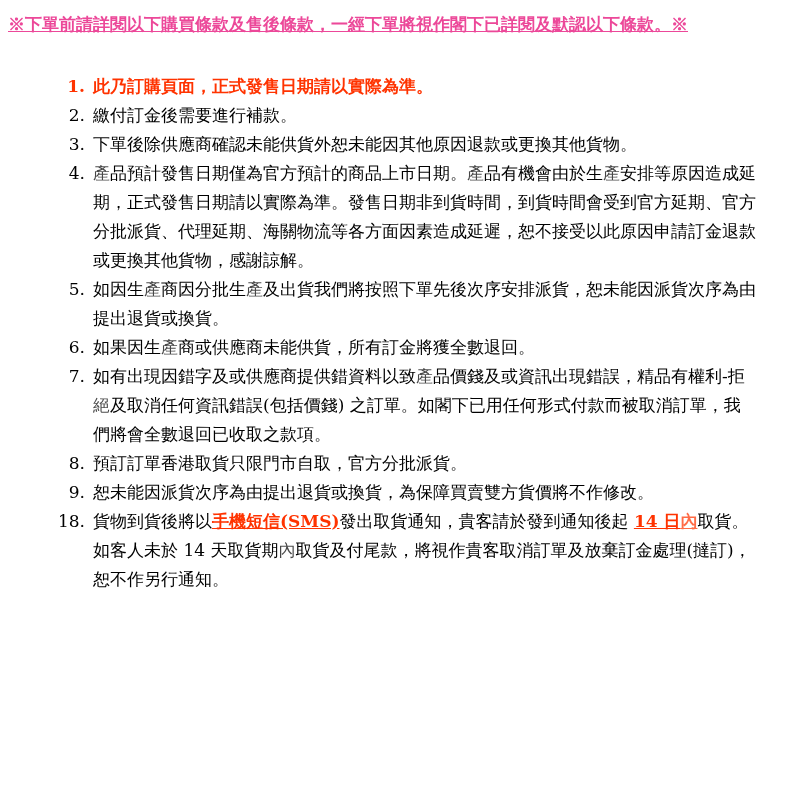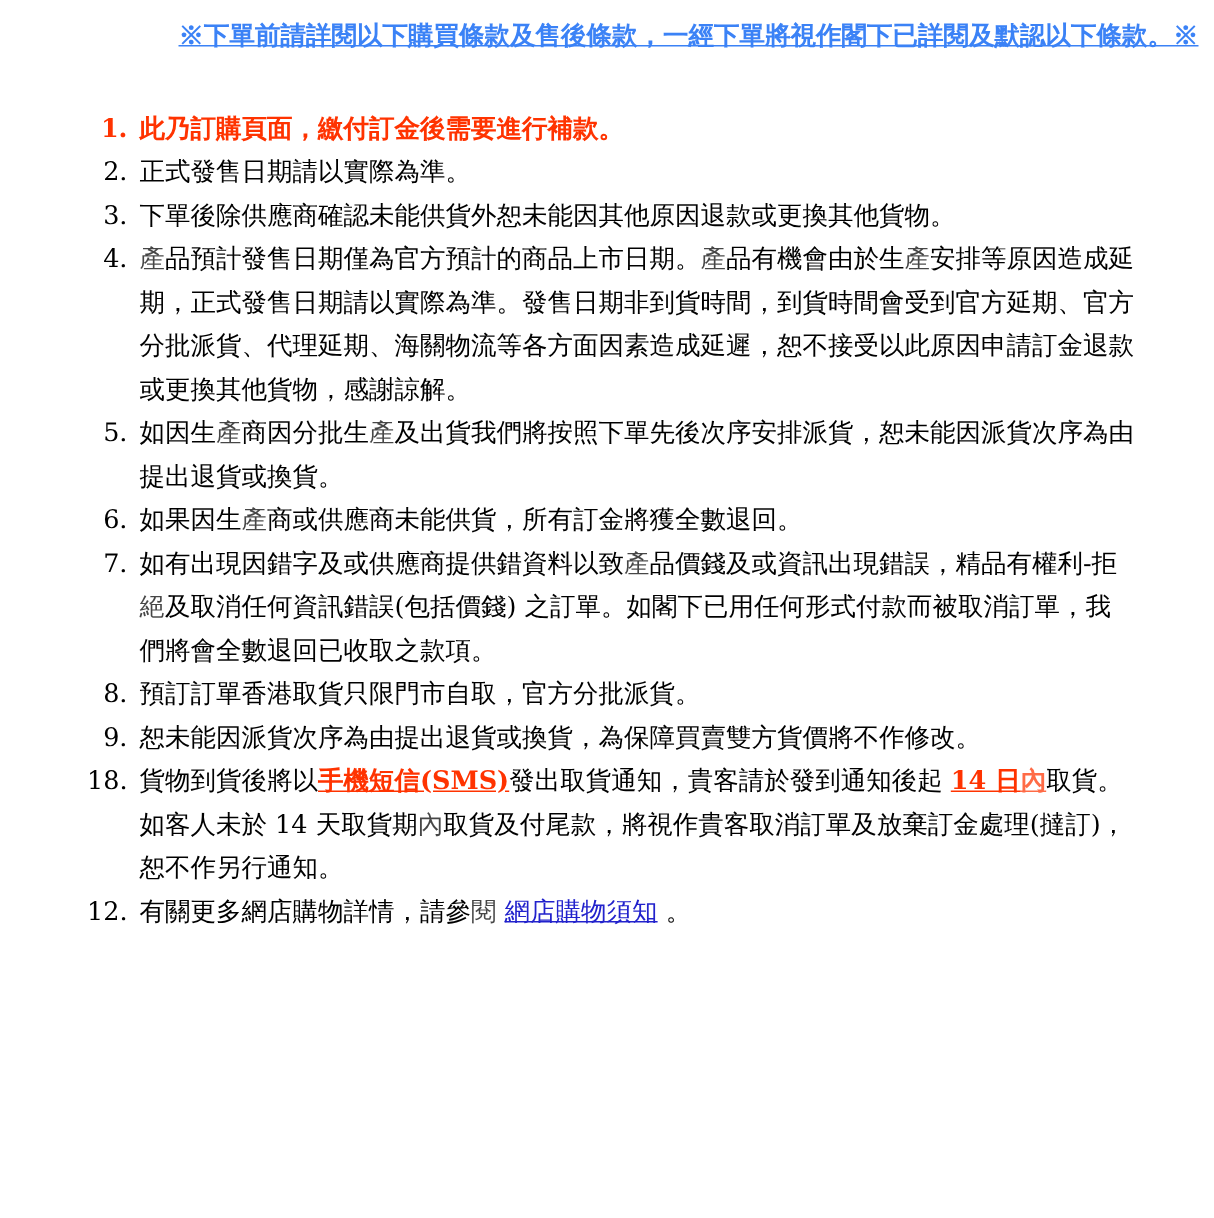--- a/index.html
+++ b/index.html
@@ -12,25 +12,24 @@
     height: 812px;
     box-sizing: border-box;
     padding: 12px 10px 0 8px;
     overflow: hidden;
     color: #000000;
     font-family: "DejaVu Serif", "Liberation Serif", serif;
     font-size: 17px;
   }
   .header-note {
     margin: 0;
-    color: #3b82f6;
+    color: #ec4899;
     font-weight: bold;
     text-decoration: underline;
     line-height: 24px;
-    text-align: right;
   }
   .section-title {
     margin: 30px 0 0 0;
     font-weight: bold;
     text-decoration: underline;
     line-height: 22px;
   }
   ol.terms {
     list-style: none;
     margin: 36px 0 0 0;
@@ -74,25 +73,25 @@
 </head>
 <body>
 
 <div class="page">
   <p class="header-note">※下單前請詳閱以下購買條款及售後條款，一經下單將視作閣下已詳閱及默認以下條款。※</p>
 
 
   <ol class="terms" id="terms-list">
       <li class="red-bold">
         <span class="num">1.</span>
-        <span class="content">此乃訂購頁面，繳付訂金後需要進行補款。</span>
+        <span class="content">此乃訂購頁面，正式發售日期請以實際為準。</span>
       </li>
       <li>
         <span class="num">2.</span>
-        <span class="content">正式發售日期請以實際為準。</span>
+        <span class="content">繳付訂金後需要進行補款。</span>
       </li>
       <li>
         <span class="num">3.</span>
         <span class="content">下單後除供應商確認未能供貨外恕未能因其他原因退款或更換其他貨物。</span>
       </li>
       <li>
         <span class="num">4.</span>
         <span class="content"><span class="fb">產</span>品預計發售日期僅為官方預計的商品上市日期。<span class="fb">產</span>品有機會由於生<span class="fb">產</span>安排等原因造成延期，正式發售日期請以實際為準。發售日期非到貨時間，到貨時間會受到官方延期、官方分批派貨、代理延期、海關物流等各方面因素造成延遲，恕不接受以此原因申請訂金退款或更換其他貨物，感謝諒解。</span>
       </li>
       <li>
@@ -112,18 +111,14 @@
         <span class="content">預訂訂單香港取貨只限門市自取，官方分批派貨。</span>
       </li>
       <li>
         <span class="num">9.</span>
         <span class="content">恕未能因派貨次序為由提出退貨或換貨，為保障買賣雙方貨價將不作修改。</span>
       </li>
       <li>
         <span class="num">18.</span>
         <span class="content">貨物到貨後將以<span class="hl">手機短信(SMS)</span>發出取貨通知，貴客請於發到通知後起 <span class="hl">14 日<span class="fb">內</span></span>取貨。如客人未於 14 天取貨期<span class="fb">內</span>取貨及付尾款，將視作貴客取消訂單及放棄訂金處理(撻訂)，恕不作另行通知。</span>
       </li>
-      <li>
-        <span class="num">12.</span>
-        <span class="content">有關更多網店購物詳情，請參<span class="fb">閱</span> <a href="#" class="link">網店購物須知</a> 。</span>
-      </li>
     </ol>
 </div>
 
 </body></html>

